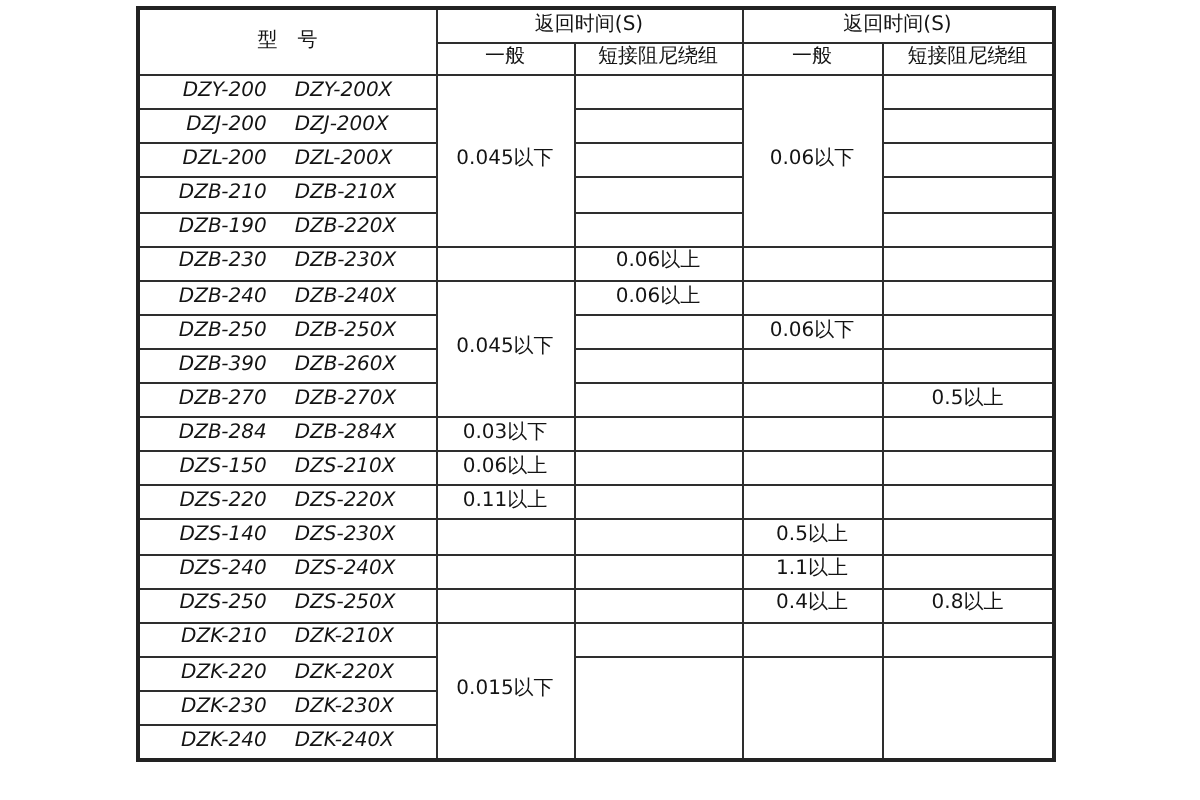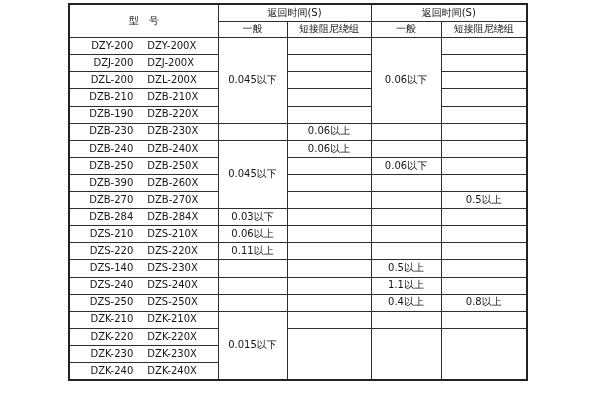--- a/index.html
+++ b/index.html
@@ -41,20 +41,21 @@
     white-space: nowrap;
   }
   table.timing thead th {
     height: 15.6px;
   }
   .mwrap {
     display: flex;
     justify-content: center;
     align-items: center;
     gap: 14px;
+    font-style: italic;
   }
   .mwrap span { display: inline-block; }
 </style>
 </head>
 <body>
 
 <div class="page">
   <table class="timing">
     <colgroup>
       <col style="width:149px">
@@ -194,21 +195,21 @@
             </div>
           </td>
         <td>0.03以下</td>
         <td></td>
         <td></td>
         <td></td>
       </tr>
       <tr>
         <td>
             <div class="mwrap">
-              <span>DZS-210</span>
+              <span>DZS-150</span>
               <span>DZS-210X</span>
             </div>
           </td>
         <td>0.06以上</td>
         <td></td>
         <td></td>
         <td></td>
       </tr>
       <tr>
         <td>

